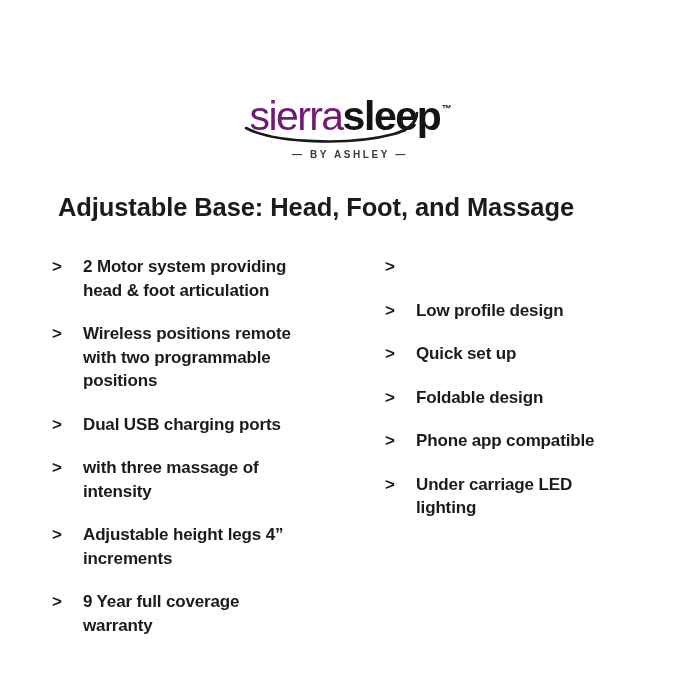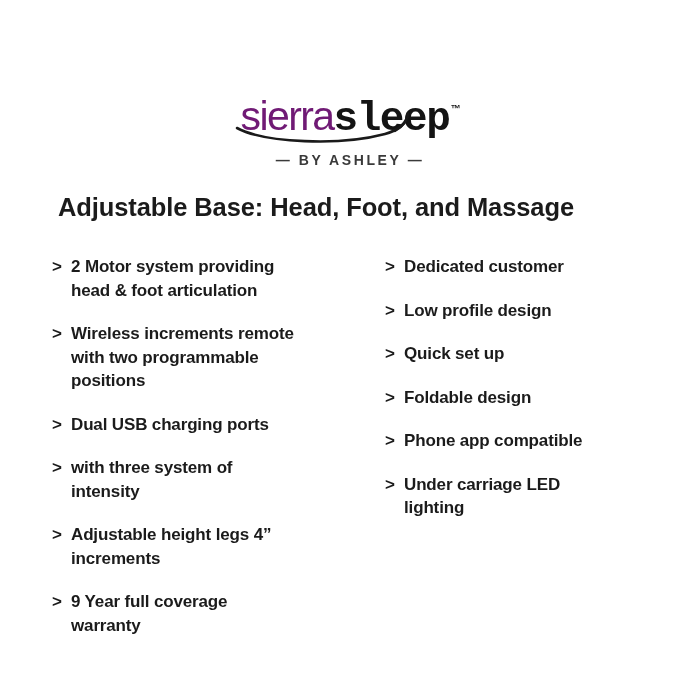--- a/index.html
+++ b/index.html
@@ -39,21 +39,21 @@
   }
   .logo-word-light {
     font-family: "Liberation Sans", sans-serif;
     font-size: 41px;
     font-weight: 300;
     letter-spacing: -1.6px;
     color: #701a75;
     vertical-align: baseline;
   }
   .logo-word-bold {
-    font-family: Liberation Mono, monospace;
+    font-family: Liberation Sans, sans-serif;
     font-size: 41px;
     font-weight: 700;
     letter-spacing: -1.4px;
     color: #141414;
     vertical-align: baseline;
   }
   .logo-tm {
     font-family: "Liberation Sans", sans-serif;
     font-size: 10px;
     font-weight: 700;
@@ -68,21 +68,21 @@
     position: absolute;
     left: -6px;
     top: 2px;
     width: 180px;
     height: 48px;
     pointer-events: none;
   }
   .logo-tagline {
     margin-top: 12px;
     font-family: "Liberation Sans", sans-serif;
-    font-size: 14px;
+    font-size: 10px;
     font-weight: 700;
     letter-spacing: 2.6px;
     color: #3a3a3a;
     text-align: center;
   }
 
   
   .page-title {
     position: absolute;
     left: 0;
@@ -121,20 +121,21 @@
     flex: 0 0 auto;
     width: 19px;
     font-family: "Liberation Sans", sans-serif;
     font-size: 17px;
     font-weight: 700;
     line-height: 23.5px;
     color: #1b1b1b;
   }
   .feature-lines {
     flex: 1 1 auto;
+    margin-left: 12px;
   }
   .feature-line {
     font-family: "Liberation Sans", sans-serif;
     font-size: 17px;
     font-weight: 700;
     line-height: 23.5px;
     letter-spacing: -0.15px;
     color: #1b1b1b;
     white-space: nowrap;
   }
@@ -165,37 +166,37 @@
         <span class="bullet-chevron">&gt;</span>
         <span class="feature-lines">
           <div class="feature-line">2 Motor system providing</div>
           <div class="feature-line">head &amp; foot articulation</div>
         </span>
       </div>
 
       <div class="feature-item">
         <span class="bullet-chevron">&gt;</span>
         <span class="feature-lines">
-          <div class="feature-line">Wireless increments remote</div>
+          <div class="feature-line">Wireless positions remote</div>
           <div class="feature-line">with two programmable</div>
           <div class="feature-line">positions</div>
         </span>
       </div>
 
       <div class="feature-item">
         <span class="bullet-chevron">&gt;</span>
         <span class="feature-lines">
           <div class="feature-line">Dual USB charging ports</div>
         </span>
       </div>
 
       <div class="feature-item">
         <span class="bullet-chevron">&gt;</span>
         <span class="feature-lines">
-          <div class="feature-line">with three system of</div>
+          <div class="feature-line">with three massage of</div>
           <div class="feature-line">intensity</div>
         </span>
       </div>
 
       <div class="feature-item">
         <span class="bullet-chevron">&gt;</span>
         <span class="feature-lines">
           <div class="feature-line">Adjustable height legs 4”</div>
           <div class="feature-line">increments</div>
         </span>
@@ -209,21 +210,20 @@
         </span>
       </div>
 
     </div>
 
     <div class="column column-right">
 
       <div class="feature-item">
         <span class="bullet-chevron">&gt;</span>
         <span class="feature-lines">
-          <div class="feature-line">Dedicated customer</div>
         </span>
       </div>
 
       <div class="feature-item">
         <span class="bullet-chevron">&gt;</span>
         <span class="feature-lines">
           <div class="feature-line">Low profile design</div>
         </span>
       </div>
 

